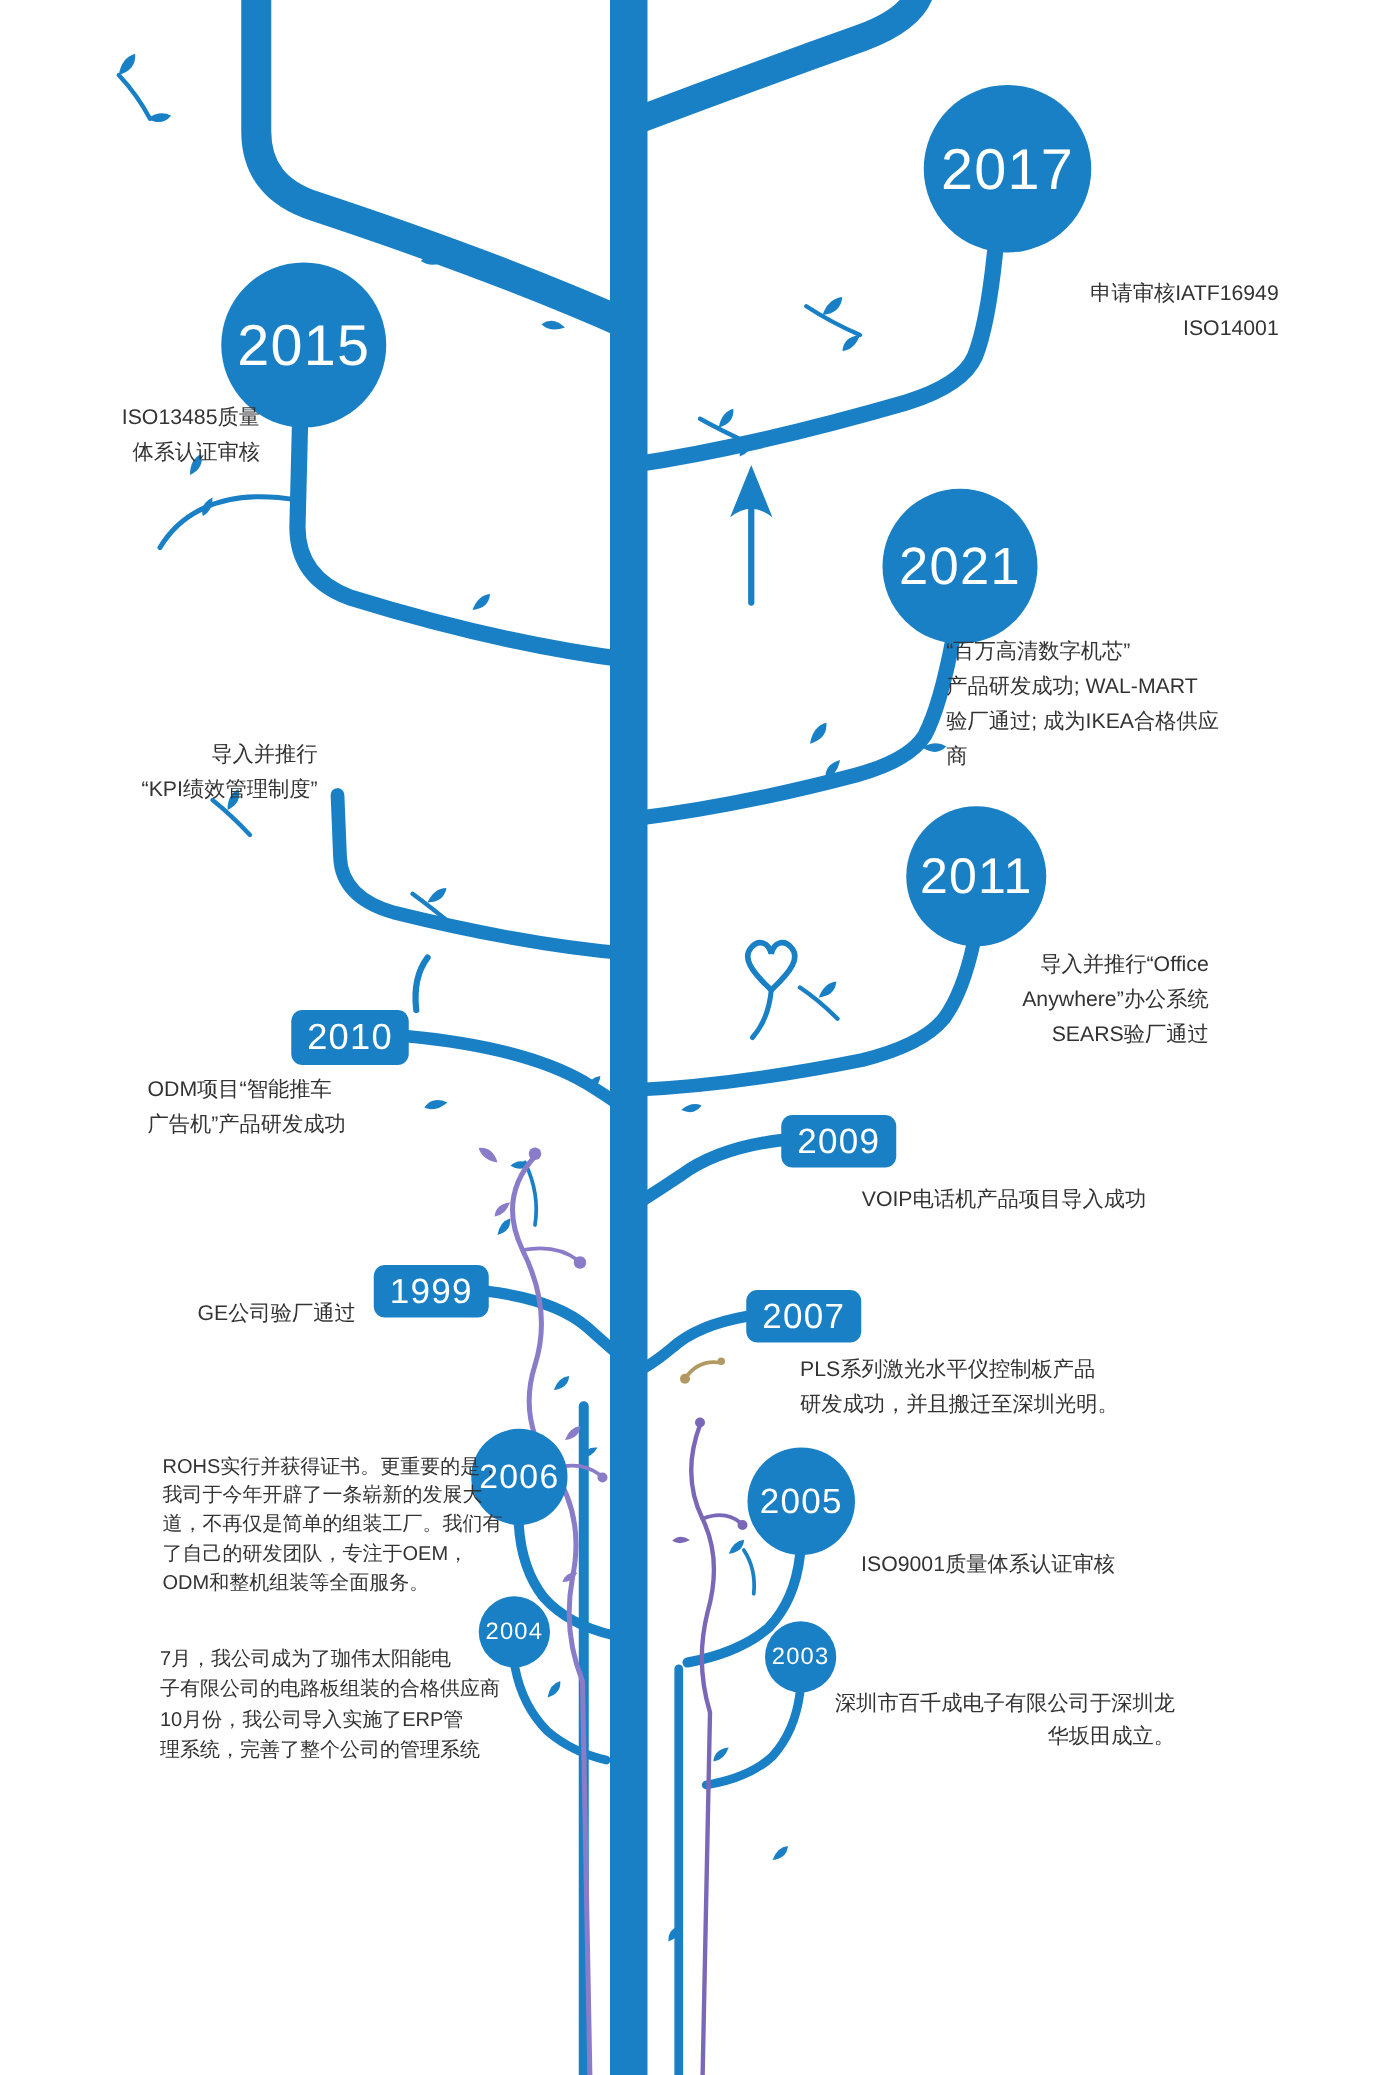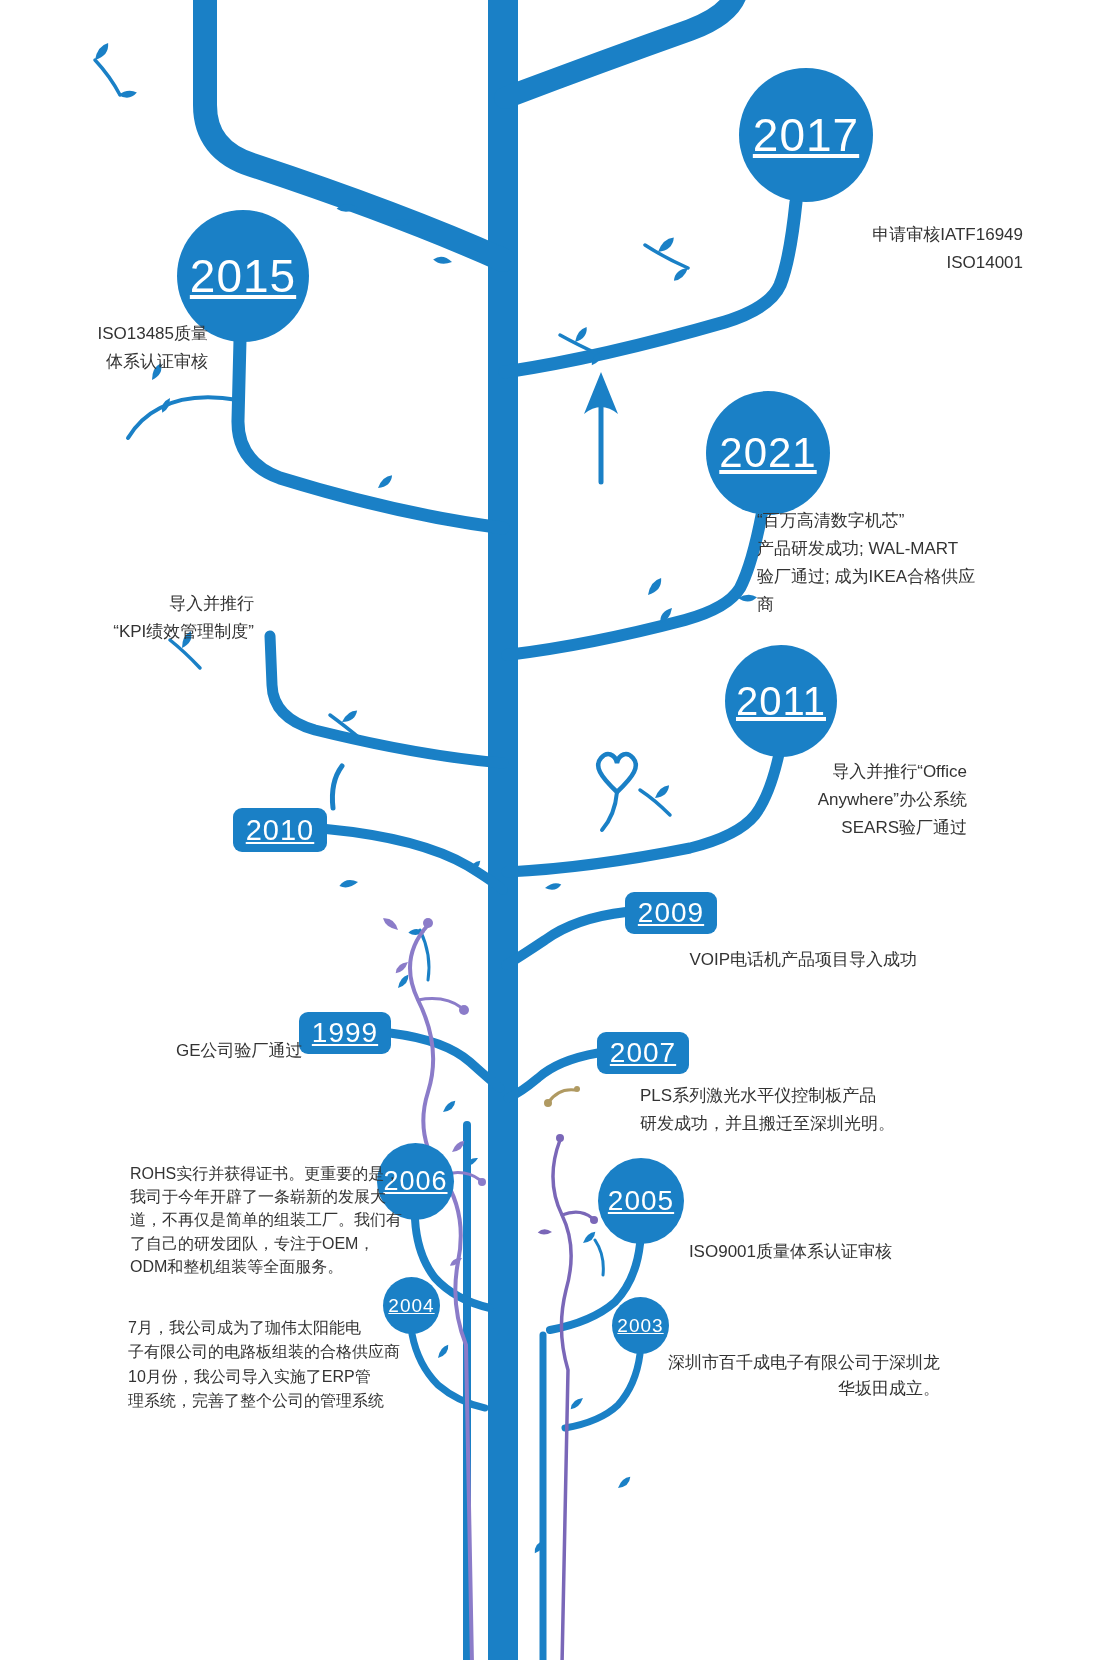--- a/index.html
+++ b/index.html
@@ -16,21 +16,21 @@
   .nofill{fill:none;}
   .vstroke1{stroke:var(--vine);fill:none;stroke-linecap:round;}
   .vfill1{fill:var(--vine);stroke:none;}
   .vstroke2{stroke:var(--vine2);fill:none;stroke-linecap:round;}
   .vfill2{fill:var(--vine2);stroke:none;}
   .tstroke{stroke:var(--tan);fill:none;stroke-linecap:round;}
   .tfill{fill:var(--tan);stroke:none;}
   .node{
     position:absolute;background:var(--primary);color:#fff;
     display:flex;align-items:center;justify-content:center;
-    letter-spacing:1px;z-index:2;text-decoration:underline;
+    letter-spacing:1px;z-index:2;
   }
   .circle{border-radius:50%;}
   .tab{border-radius:9px;}
   .label{
     position:absolute;color:var(--ink);font-size:17px;line-height:1.65;
     white-space:pre-line;z-index:2;
   }
   .al{text-align:right}.ar{text-align:left}.ac{text-align:right}
 </style>
 </head>
@@ -166,22 +166,24 @@
   <div class="label ac" style="left:40px;top:320px;width:168px">ISO13485质量
 体系认证审核</div>
   <div class="label ar" style="left:757px;top:507px;width:235px">“百万高清数字机芯”
 产品研发成功; WAL-MART
 验厂通过; 成为IKEA合格供应商</div>
   <div class="label ac" style="left:82px;top:590px;width:172px">导入并推行
 “KPI绩效管理制度”</div>
   <div class="label al" style="left:772px;top:758px;width:195px">导入并推行“Office
 Anywhere”办公系统
 SEARS验厂通过</div>
+  <div class="label ar" style="left:118px;top:858px;width:194px">ODM项目“智能推车
+广告机”产品研发成功</div>
   <div class="label al" style="left:672px;top:946px;width:245px">VOIP电话机产品项目导入成功</div>
-  <div class="label ar" style="left:176px;top:1037px;width:128px">GE公司验厂通过</div>
+  <div class="label ar" style="left:158px;top:1037px;width:128px">GE公司验厂通过</div>
   <div class="label ar" style="left:640px;top:1082px;width:268px">PLS系列激光水平仪控制板产品
 研发成功，并且搬迁至深圳光明。</div>
   <div class="label ar" style="left:130px;top:1162px;width:280px;font-size:16px;line-height:1.45">ROHS实行并获得证书。更重要的是，我司于今年开辟了一条崭新的发展大道，不再仅是简单的组装工厂。我们有了自己的研发团队，专注于OEM，ODM和整机组装等全面服务。</div>
   <div class="label al" style="left:672px;top:1238px;width:220px">ISO9001质量体系认证审核</div>
   <div class="label ar" style="left:128px;top:1316px;width:275px;font-size:16px;line-height:1.52">7月，我公司成为了珈伟太阳能电
 子有限公司的电路板组装的合格供应商
 10月份，我公司导入实施了ERP管
 理系统，完善了整个公司的管理系统</div>
   <div class="label al" style="left:655px;top:1350px;width:285px;line-height:1.5">深圳市百千成电子有限公司于深圳龙
 华坂田成立。</div>

